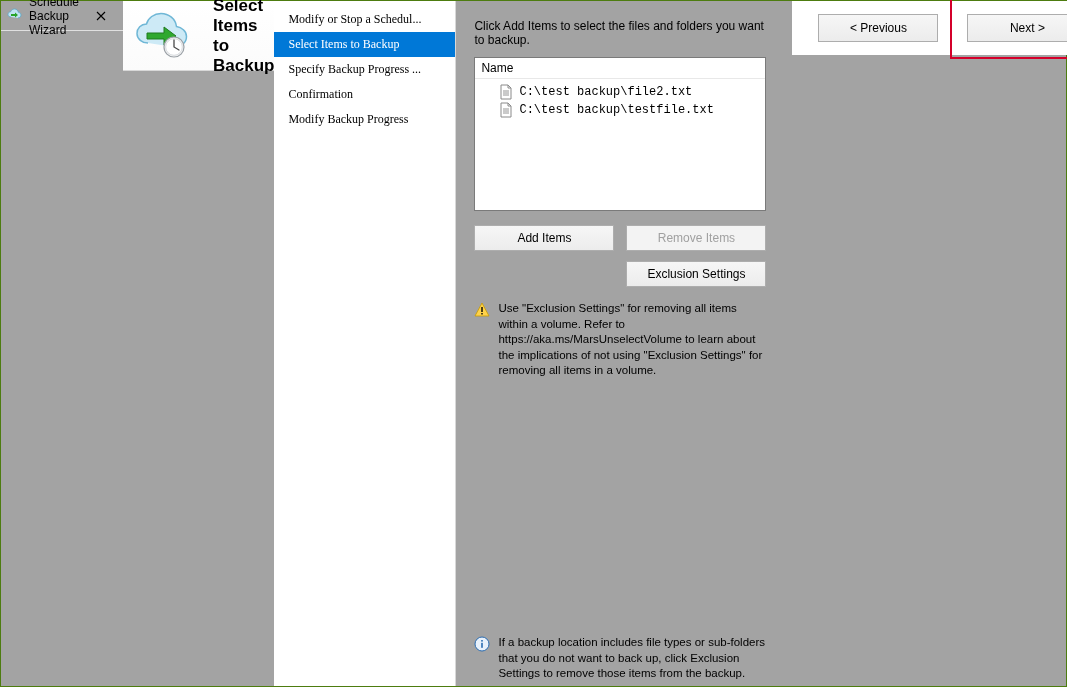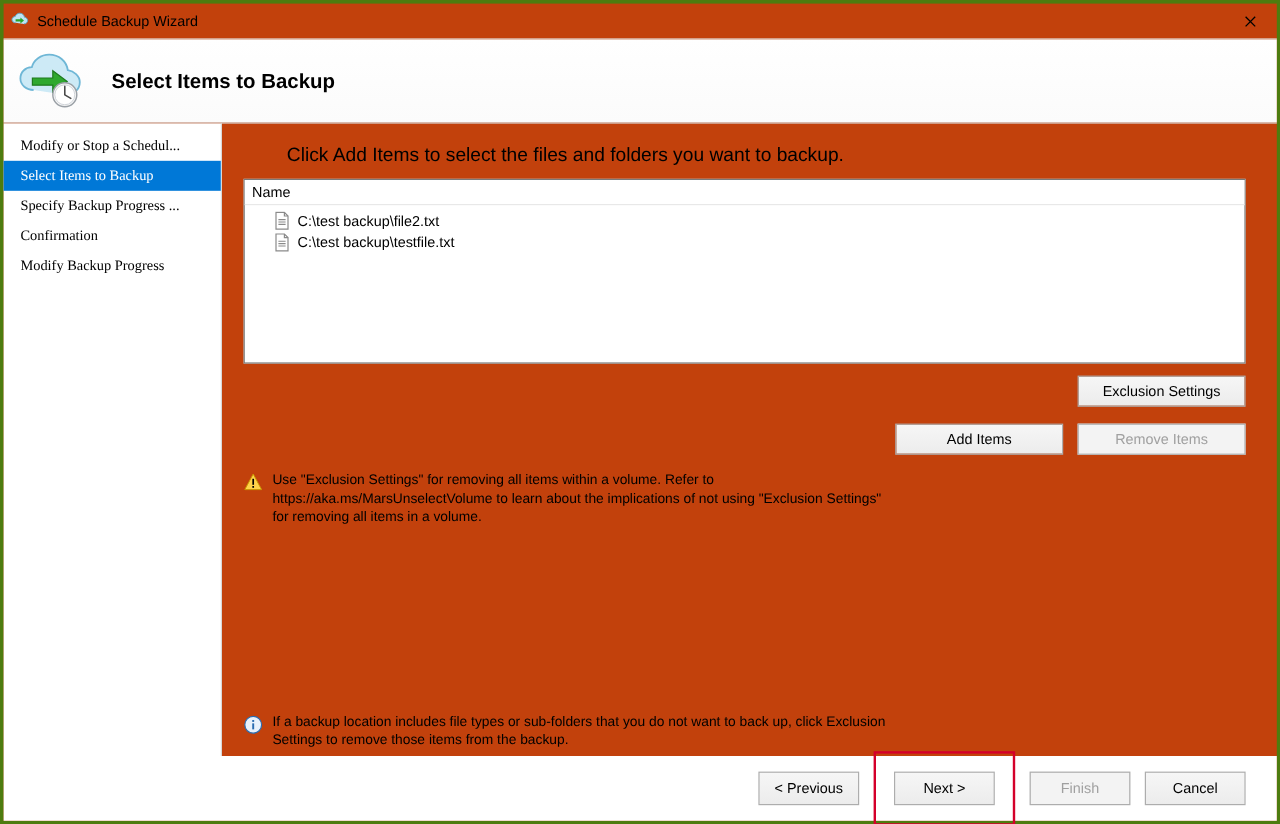--- a/index.html
+++ b/index.html
@@ -6,25 +6,25 @@
   html, body {
     margin: 0; padding: 0;
     font-family: "Segoe UI", Tahoma, sans-serif;
     font-size: 12px;
     background: #fff;
     color: #000;
   }
   .window {
     width: 1067px;
     height: 687px;
-    border: 3px solid #4d7c0f;
-    display: flex;
-    flex-direction: column;
+    border: 1px solid #4d7c0f;
+    display: flex;
+    flex-direction: row;
     position: relative;
-    background: #c2410c;
+    background: #a3a3a3;
   }
   
   .titlebar {
     height: 30px;
     display: flex;
     align-items: center;
     padding: 0 6px;
     border-bottom: 1px solid #e0e0e0;
   }
   .titlebar .app-icon {
@@ -81,38 +81,37 @@
     color:#fff;
   }
   .content {
     flex: 1;
     display: flex;
     flex-direction: column;
     padding: 18px 26px 0 18px;
     min-width:0;
   }
   .instruction {
-    font-size: 16px;
+    font-size: 12px;
     margin-bottom: 10px;
-    margin-left: 36px;
   }
   .listbox {
     border: 1px solid #7a7a7a;
     height: 154px;
     background:#fff;
     display:flex;
     flex-direction:column;
   }
   .listbox .col-header {
     font-size: 12px;
     padding: 3px 6px;
     border-bottom: 1px solid #e8e8e8;
     background:#fff;
   }
-  .listbox .rows { padding: 4px 0;}
+  .listbox .rows { padding: 4px 0; font-family: Liberation Mono, monospace;}
   .listbox .row {
     display:flex;
     align-items:center;
     gap:6px;
     padding: 1px 0 1px 24px;
     font-size:12px;
   }
   .file-icon { width:14px; height:16px; display:inline-flex;}
   .btnrow {
     display:flex;
@@ -151,21 +150,21 @@
   .footer {
     height: 54px;
     border-top: 0px solid #d8d8d8;
     display:flex;
     align-items:center;
     justify-content:flex-end;
     gap: 12px;
     padding: 0 26px;
     background:#fff;
   }
-  .footer button.win { width: 84px; height:28px;}
+  .footer button.win { width: 120px; height:28px;}
   .footer .highlight {
     border: 2px solid #d4002a;
     padding: 15px;
     display:inline-flex;
   }
   .footer .highlight button.win { margin:0;}
 </style>
 </head>
 <body>
 
@@ -232,26 +231,26 @@
                   <path d="M2 1h7l3 3v11H2z" fill="#fff" stroke="#8a8a8a" stroke-width="1"></path>
                   <path d="M9 1v3h3" fill="none" stroke="#8a8a8a" stroke-width="1"></path>
                   <path d="M4 7h6M4 9h6M4 11h6" stroke="#8a8a8a" stroke-width="0.9"></path>
                 </svg>
             </span>
             <span>C:\test backup\testfile.txt</span>
           </div>
         </div>
       </div>
 
-      <div class="btnrow second">
-        <button class="win">Exclusion Settings</button>
-      </div>
       <div class="btnrow">
         <button class="win">Add Items</button>
         <button class="win" disabled="">Remove Items</button>
+      </div>
+      <div class="btnrow second">
+        <button class="win">Exclusion Settings</button>
       </div>
 
       <div class="note">
         <span class="warn-icon">
           <svg viewBox="0 0 16 16" width="16" height="16">
             <path d="M8 1l7 13H1z" fill="#ffd24a" stroke="#c79a00" stroke-width="0.8"></path>
             <rect x="7.3" y="5" width="1.4" height="5" fill="#000"></rect>
             <rect x="7.3" y="11" width="1.4" height="1.5" fill="#000"></rect>
           </svg>
         </span>

